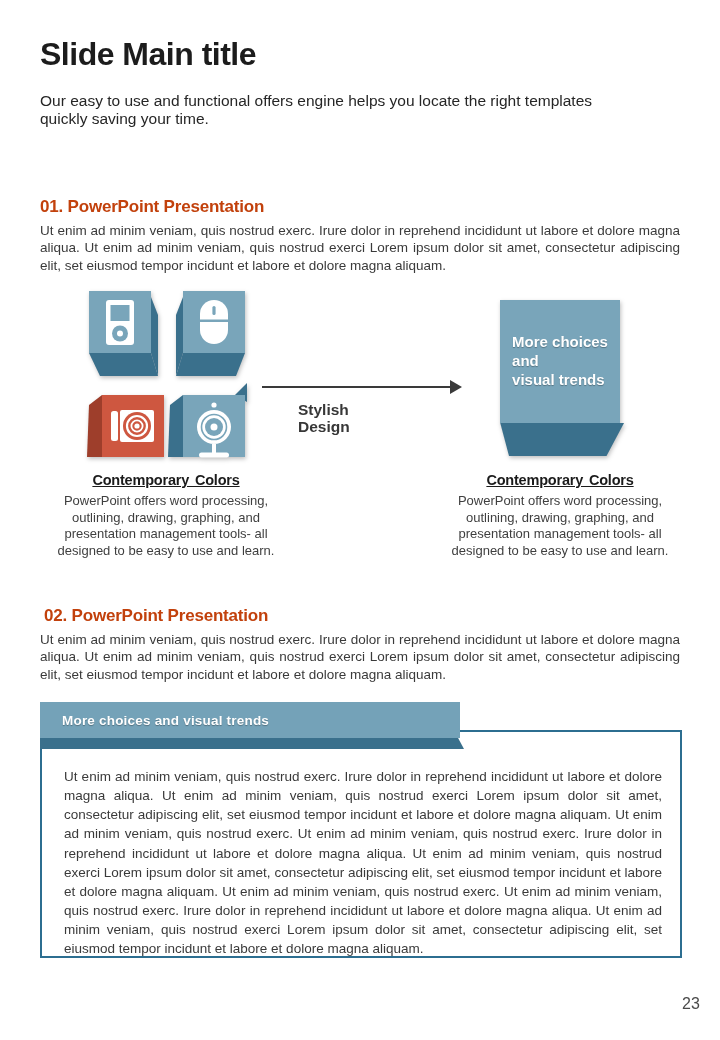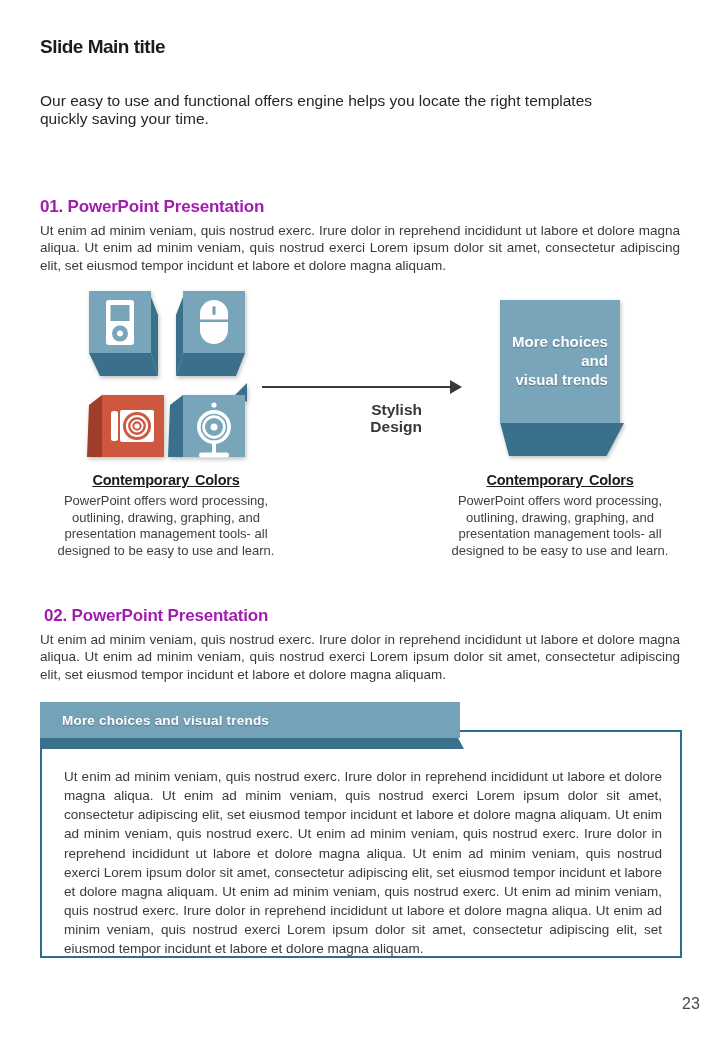--- a/index.html
+++ b/index.html
@@ -7,52 +7,52 @@
     --border-blue:#2C6E90; --orange:#CE5740; --dark-orange:#9E3E2B;
     --text-dark:#3A3A3A; --heading-dark:#1C1C1C;
   }
   *{margin:0;padding:0;box-sizing:border-box;}
   html,body{background:#e8e8e8;}
   .page{
     position:relative;width:720px;height:1040px;background:#ffffff;
     font-family:"Liberation Sans",sans-serif;overflow:hidden;margin:0 auto;
   }
   .abs{position:absolute;}
-  .slide-title{left:40px;top:36px;font-size:19px;font-weight:bold;
+  .slide-title{left:40px;top:36px;font-size:32px;font-weight:bold;
     letter-spacing:-0.5px;color:var(--heading-dark);}
   .slide-subtitle{left:40px;top:92px;width:585px;font-size:15.5px;
     line-height:1.15;color:#262626;}
-  .sec-heading{font-size:17px;font-weight:bold;letter-spacing:-0.2px;color:#a21caf;}
+  .sec-heading{font-size:17px;font-weight:bold;letter-spacing:-0.2px;color:#c2410c;}
   .sec-body{width:640px;font-size:13.5px;line-height:1.28;text-align:justify;
     color:var(--text-dark);}
   .h1-pos{left:40px;top:197px;} .b1-pos{left:40px;top:222px;}
   .h2-pos{left:44px;top:606px;} .b2-pos{left:40px;top:631px;}
 
   
   .cubes{left:84px;top:289px;width:166px;height:176px;}
   .cubes svg{filter:drop-shadow(1px 2px 2px rgba(0,0,0,0.25));}
   .f-blue{fill:var(--steel-blue);} .f-dark{fill:var(--dark-teal);}
   .f-orange{fill:var(--orange);} .f-dorange{fill:var(--dark-orange);}
   .f-white{fill:#ffffff;}
 
   
   .arrow{left:262px;top:380px;width:200px;height:14px;}
   .arrow .line{position:absolute;left:0;top:6px;width:190px;height:2px;background:#3a3a3a;}
   .arrow .head{position:absolute;left:188px;top:0;width:0;height:0;
     border-left:12px solid #3a3a3a;border-top:7px solid transparent;
     border-bottom:7px solid transparent;}
-  .arrow-label{left:298px;top:401px;width:124px;text-align:right;
+  .arrow-label{left:298px;top:401px;width:124px;text-align:left;
     font-size:15.5px;font-weight:bold;color:#373737;line-height:1.12;white-space:pre-line;}
 
   
   .result-box{left:500px;top:300px;width:124px;height:156px;
     filter:drop-shadow(1px 2px 2px rgba(0,0,0,0.25));}
   .result-face{position:absolute;left:0;top:0;width:120px;height:123px;
     background:var(--steel-blue);display:flex;align-items:center;justify-content:center;}
-  .result-text{font-size:15px;font-weight:bold;color:#ffffff;text-align:right;
+  .result-text{font-size:15px;font-weight:bold;color:#ffffff;text-align:left;
     line-height:1.25;white-space:pre-line;text-shadow:0 1px 1px rgba(0,0,0,0.3);}
   .result-skirt{position:absolute;left:-1px;top:123px;width:125px;height:33px;
     background:var(--dark-teal);
     clip-path:polygon(1% 0,100% 0,86% 100%,8% 100%);}
 
   
   .caption{width:240px;text-align:center;}
   .cap-left{left:46px;top:472px;} .cap-right{left:440px;top:472px;}
   .caption h3{font-size:14.5px;font-weight:bold;color:#1b1b1b;letter-spacing:-0.2px;
     word-spacing:2px;margin-bottom:5px;text-decoration:underline;}

